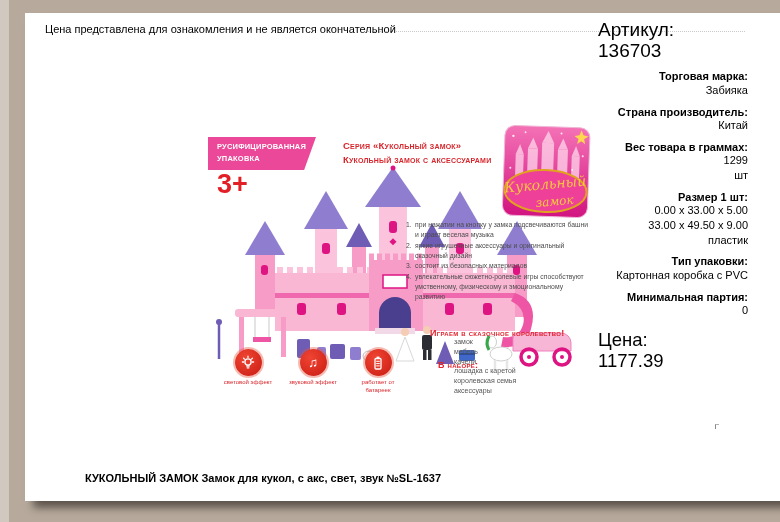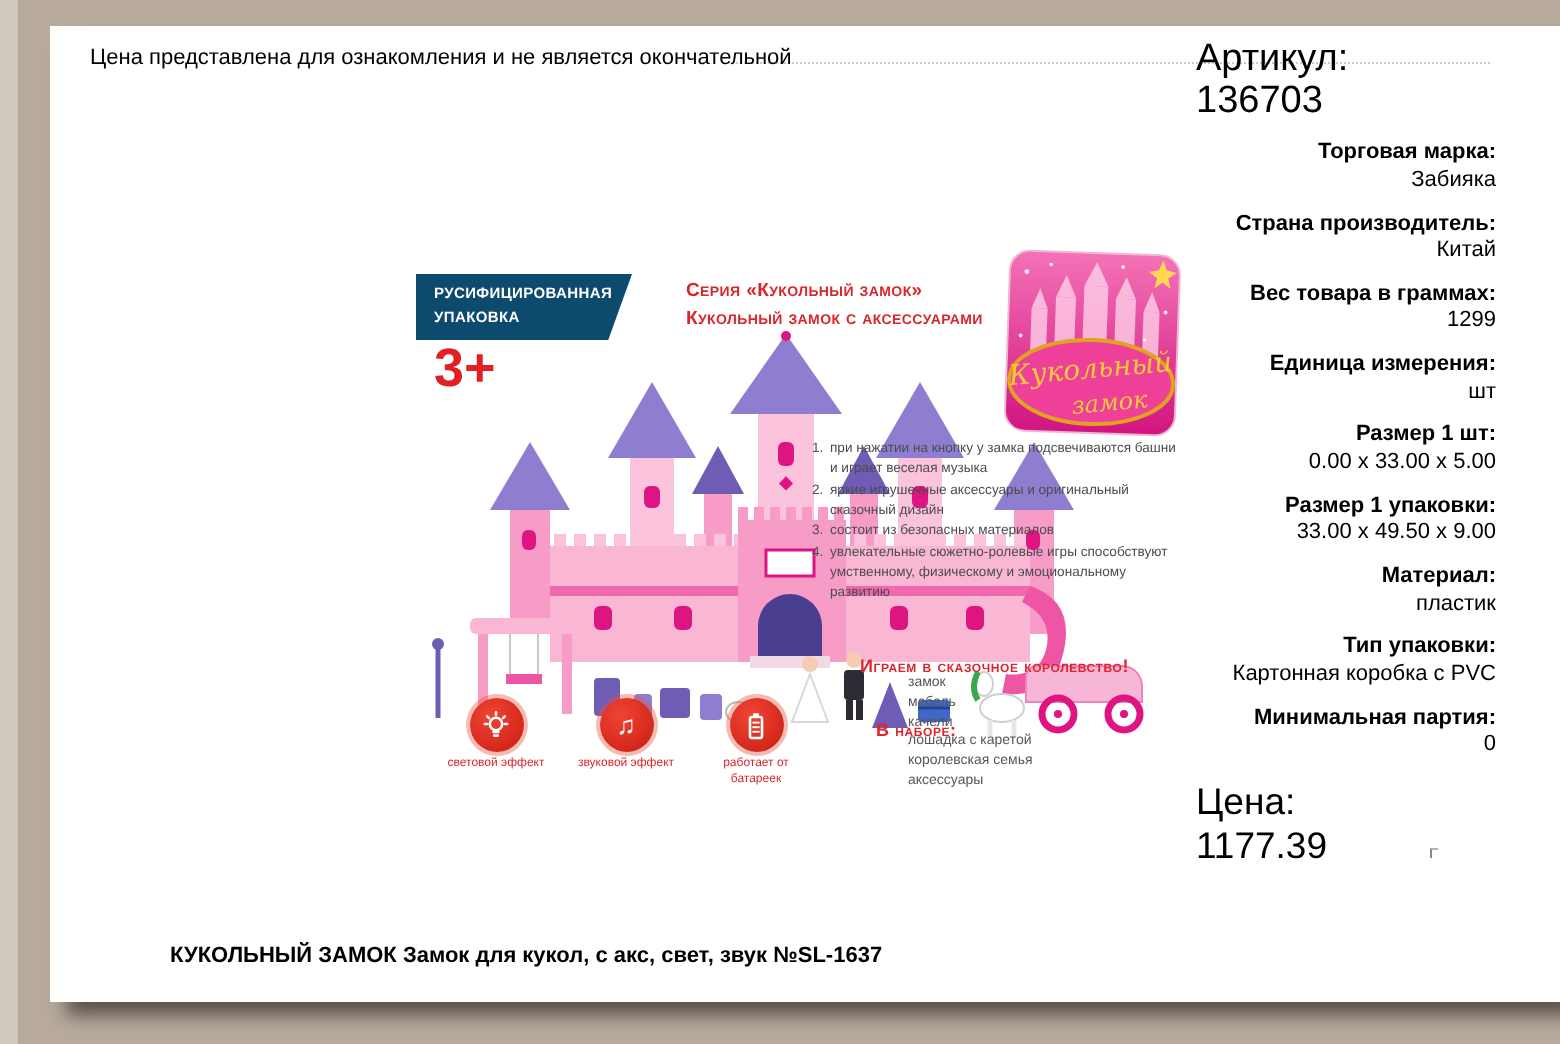--- a/index.html
+++ b/index.html
@@ -12,21 +12,21 @@
   .edge-strip{position:absolute;left:0;top:0;width:9px;height:100%;background:#d1c9bf;}
   .page{
     position:absolute;left:25px;top:13px;width:760px;height:488px;background:#ffffff;
     box-shadow:6px 9px 8px -2px rgba(55,48,42,.65), 10px 4px 8px -4px rgba(55,48,42,.35);
   }
   .disclaimer{position:absolute;left:20px;top:10px;font-size:11px;color:#000;}
   .dotted-rule{position:absolute;left:343px;top:18px;width:377px;border-top:1px dotted #c9c9c9;}
 
   
   .ribbon{
-    position:absolute;left:183px;top:124px;width:108px;height:33px;background:#0c4a6e;
+    position:absolute;left:183px;top:124px;width:108px;height:33px;background:#ec4899;
     clip-path:polygon(0 0,100% 0,89% 100%,0 100%);
     color:#fff;font-size:7.5px;font-weight:bold;line-height:1.55;
     padding:4px 0 12px 9px;box-sizing:border-box;letter-spacing:.2px;
   }
   .series-title{
     position:absolute;left:318px;top:126px;width:180px;
     color:#d8262c;font-weight:bold;font-size:9.5px;line-height:1.5;
     font-variant:small-caps;letter-spacing:.2px;
   }
   .age-badge{position:absolute;left:192px;top:156px;font-size:27px;font-weight:bold;color:#e31f26;}
@@ -303,36 +303,33 @@
           <div class="field-label">Страна производитель:</div>
           <div class="field-value">Китай</div>
         </div>
 
         <div class="field">
           <div class="field-label">Вес товара в граммах:</div>
           <div class="field-value">1299</div>
         </div>
 
         <div class="field">
-          <div class="field-label">Единица измерения:</div>
           <div class="field-value">шт</div>
         </div>
 
         <div class="field">
           <div class="field-label">Размер 1 шт:</div>
           <div class="field-value">0.00 x 33.00 x 5.00</div>
         </div>
 
         <div class="field">
-          <div class="field-label">Размер 1 упаковки:</div>
           <div class="field-value">33.00 x 49.50 x 9.00</div>
         </div>
 
         <div class="field">
-          <div class="field-label">Материал:</div>
           <div class="field-value">пластик</div>
         </div>
 
         <div class="field">
           <div class="field-label">Тип упаковки:</div>
           <div class="field-value">Картонная коробка с PVC</div>
         </div>
 
         <div class="field">
           <div class="field-label">Минимальная партия:</div>

